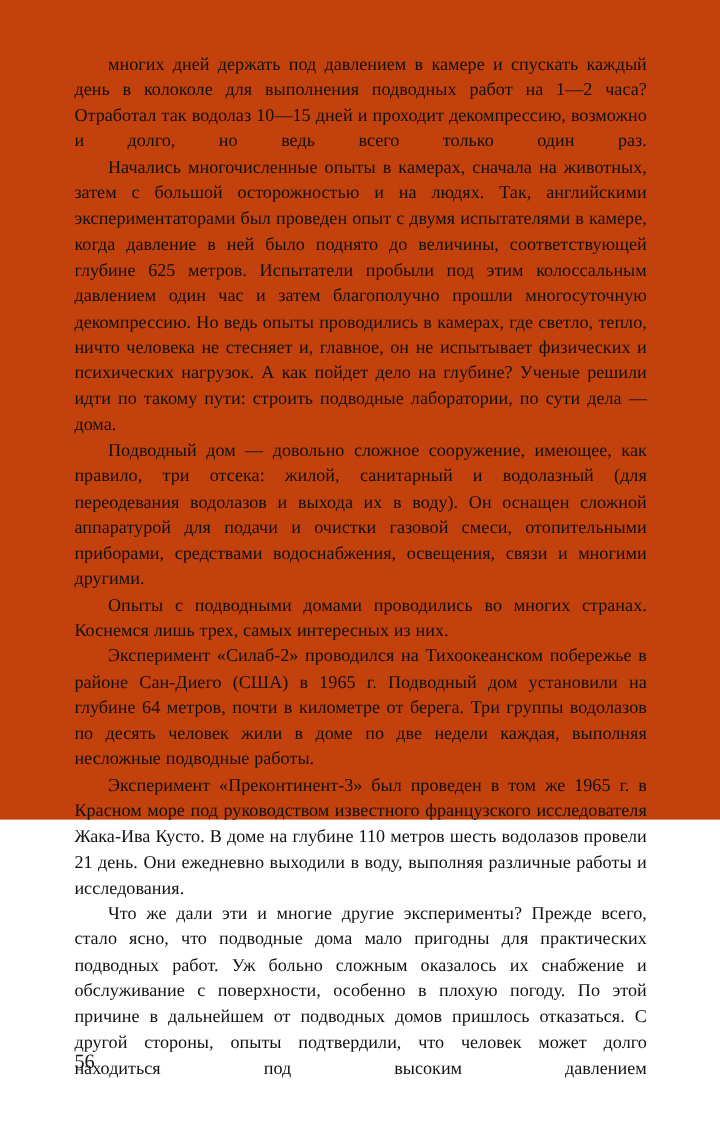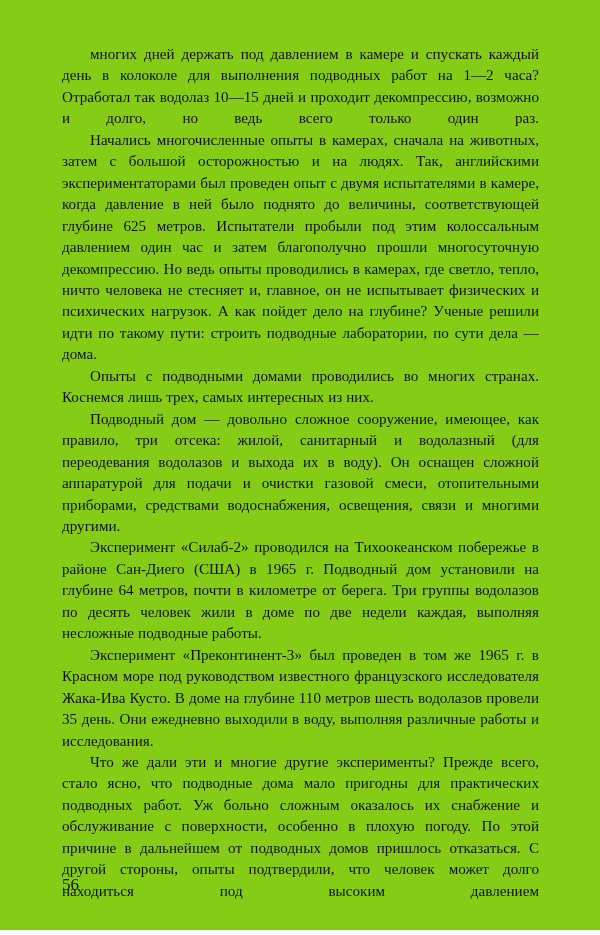--- a/index.html
+++ b/index.html
@@ -16,22 +16,22 @@
     font-family: "Liberation Serif", "DejaVu Serif", serif;
     color: #111111;
     -webkit-font-smoothing: antialiased;
   }
 
   .page {
     position: absolute;
     left: 0;
     top: 0;
     width: 600px;
-    height: 930px;
-    background: #84cc16;
+    height: 683px;
+    background: #c2410c;
   }
 
   .text-column {
     position: absolute;
     left: 62px;
     top: 44px;
     width: 477px;
   }
 
   .para {
@@ -68,27 +68,27 @@
 
 <div class="page">
 
   <div class="text-column">
 
     <p class="para justify-last">многих дней держать под давлением в камере и спускать каждый день в колоколе для выполнения подводных работ на 1—2 часа? Отработал так водолаз 10—15 дней и проходит декомпрессию, возможно и долго, но ведь всего только один раз.</p>
 
 
     <p class="para">Начались многочисленные опыты в камерах, сначала на животных, затем с большой осторожностью и на людях. Так, английскими экспериментаторами был проведен опыт с двумя испытателями в камере, когда давление в ней было поднято до величины, соответствующей глубине 625 метров. Испытатели пробыли под этим колоссальным давлением один час и затем благополучно прошли многосуточную декомпрессию. Но ведь опыты проводились в камерах, где светло, тепло, ничто человека не стесняет и, главное, он не испытывает физических и психических нагрузок. А как пойдет дело на глубине? Ученые решили идти по такому пути: строить подводные лаборатории, по сути дела — дома.</p>
 
+    <p class="para">Подводный дом — довольно сложное сооружение, имеющее, как правило, три отсека: жилой, санитарный и водолазный (для переодевания водолазов и выхода их в воду). Он оснащен сложной аппаратурой для подачи и очистки газовой смеси, отопительными приборами, средствами водоснабжения, освещения, связи и многими другими.</p>
+
     <p class="para">Опыты с подводными домами проводились во многих странах. Коснемся лишь трех, самых интересных из них.</p>
-
-    <p class="para">Подводный дом — довольно сложное сооружение, имеющее, как правило, три отсека: жилой, санитарный и водолазный (для переодевания водолазов и выхода их в воду). Он оснащен сложной аппаратурой для подачи и очистки газовой смеси, отопительными приборами, средствами водоснабжения, освещения, связи и многими другими.</p>
 
     <p class="para">Эксперимент «Силаб-2» проводился на Тихоокеанском побережье в районе Сан-Диего (США) в 1965 г. Подводный дом установили на глубине 64 метров, почти в километре от берега. Три группы водолазов по десять человек жили в доме по две недели каждая, выполняя несложные подводные работы.</p>
 
-    <p class="para">Эксперимент «Преконтинент-3» был проведен в том же 1965 г. в Красном море под руководством известного французского исследователя Жака-Ива Кусто. В доме на глубине 110 метров шесть водолазов провели 35 день. Они ежедневно выходили в воду, выполняя различные работы и исследования.</p>
+    <p class="para">Эксперимент «Преконтинент-3» был проведен в том же 1965 г. в Красном море под руководством известного французского исследователя Жака-Ива Кусто. В доме на глубине 110 метров шесть водолазов провели 21 день. Они ежедневно выходили в воду, выполняя различные работы и исследования.</p>
 
 
     <p class="para justify-last">Что же дали эти и многие другие эксперименты? Прежде всего, стало ясно, что подводные дома мало пригодны для практических подводных работ. Уж больно сложным оказалось их снабжение и обслуживание с поверхности, особенно в плохую погоду. По этой причине в дальнейшем от подводных домов пришлось отказаться. С другой стороны, опыты подтвердили, что человек может долго находиться под высоким давлением</p>
 
   </div>
 
   <div class="page-number">56</div>
 
 </div>
 

